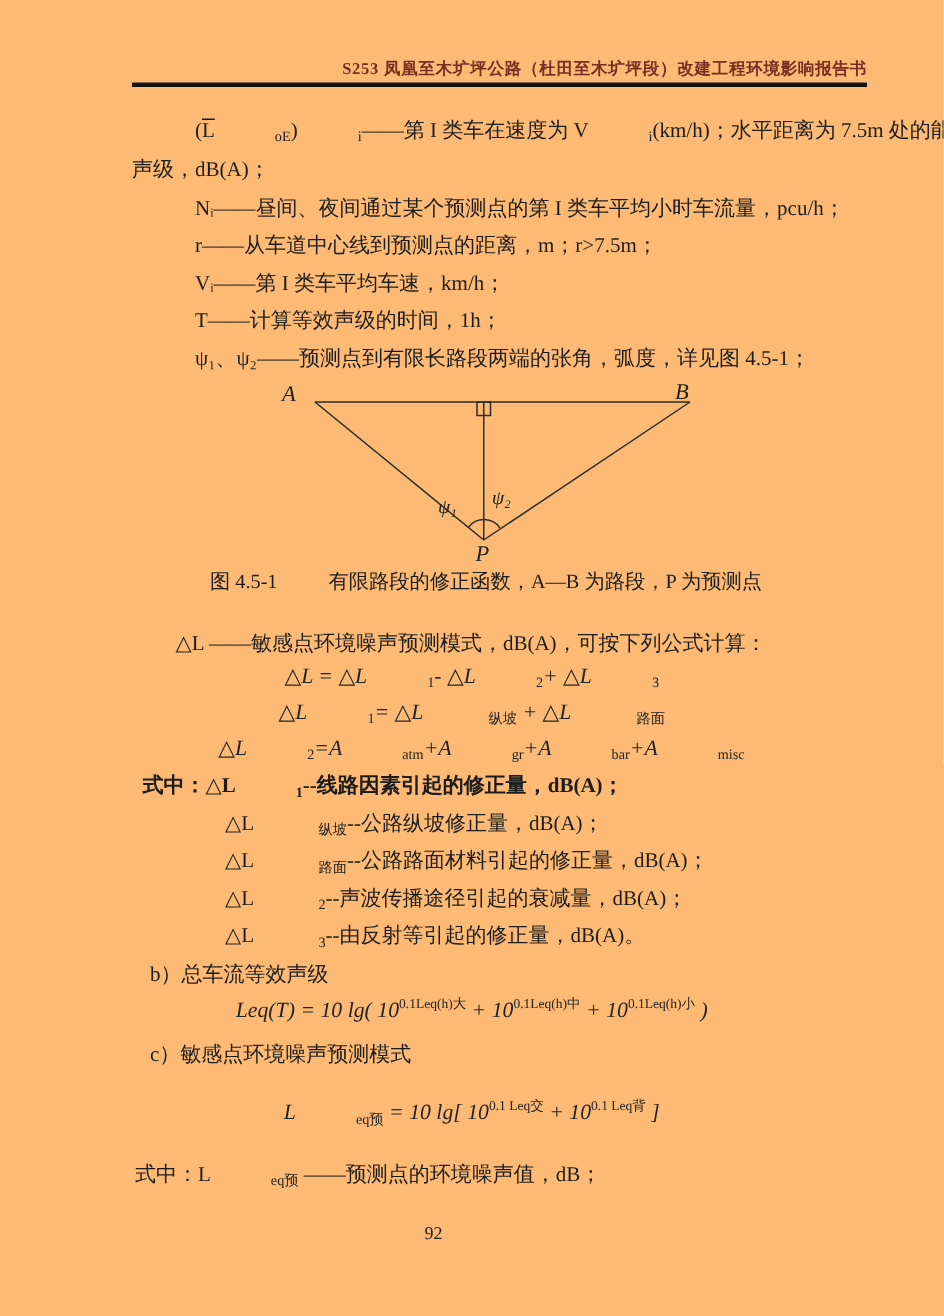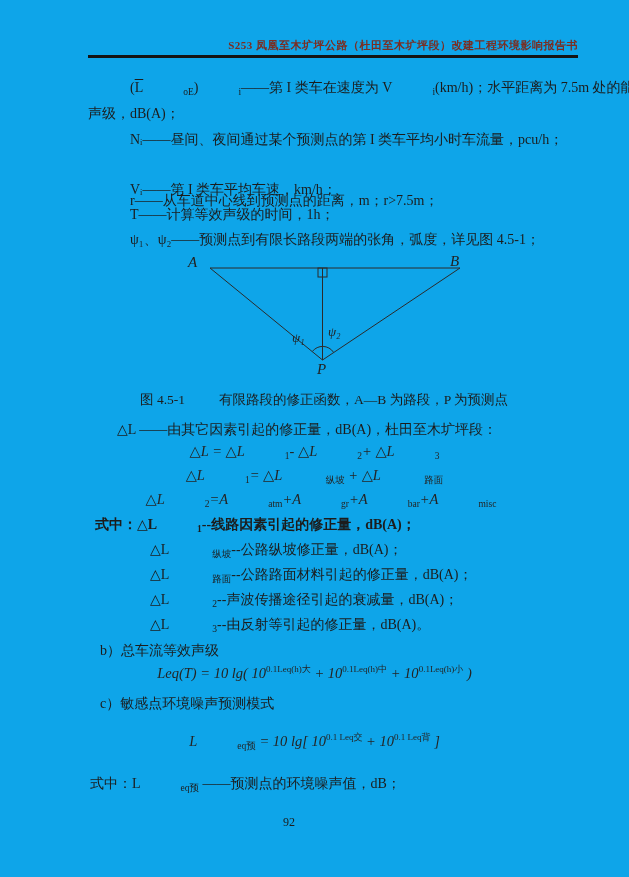--- a/index.html
+++ b/index.html
@@ -4,21 +4,21 @@
 <style>
   * { margin:0; padding:0; box-sizing:border-box; }
   html,body { width:629px; height:877px; }
   body {
     background:#ffffff;
     font-family:"Liberation Serif","DejaVu Serif",serif;
     color:#1c1c1c;
     position:relative;
     overflow:hidden;
   }
-  .page { position:absolute; inset:0; background:#0ea5e9; }
+  .page { position:absolute; inset:0; background:#fdba74; }
   .abs { position:absolute; white-space:nowrap; }
   .header-title {
     top:38px; left:88px; width:490px;
     text-align:right;
     font-size:11px; font-weight:bold;
     color:#7a2e22;
     letter-spacing:.5px;
   }
   .header-rule {
     top:55px; left:88px; width:490px; height:3px;
@@ -46,44 +46,44 @@
 <body>
 
 <div class="page">
 
   <div class="abs header-title">S253 凤凰至木圹坪公路（杜田至木圹坪段）改建工程环境影响报告书</div>
   <div class="abs header-rule"></div>
 
   <div class="abs bodyline" style="left:130px; top:78px;">(<span class="ovl">L</span><sub>oE</sub>)<sub>i</sub>——第 I 类车在速度为 V<sub>i</sub>(km/h)；水平距离为 7.5m 处的能量平均 A</div>
   <div class="abs bodyline" style="left:88px; top:104px;">声级，dB(A)；</div>
   <div class="abs bodyline" style="left:130px; top:130px;">Nᵢ——昼间、夜间通过某个预测点的第 I 类车平均小时车流量，pcu/h；</div>
-  <div class="abs bodyline" style="left:130px; top:155px;margin-top:36px;">r——从车道中心线到预测点的距离，m；r&gt;7.5m；</div>
+  <div class="abs bodyline" style="left:130px; top:155px;">r——从车道中心线到预测点的距离，m；r&gt;7.5m；</div>
   <div class="abs bodyline" style="left:130px; top:180px;">Vᵢ——第 I 类车平均车速，km/h；</div>
   <div class="abs bodyline" style="left:130px; top:205px;">T——计算等效声级的时间，1h；</div>
   <div class="abs bodyline" style="left:130px; top:230px;">ψ₁、ψ₂——预测点到有限长路段两端的张角，弧度，详见图 4.5-1；</div>
 
   <svg class="abs fig-svg" style="left:180px; top:252px;" width="290" height="124" viewBox="0 0 290 124">
     <line x1="30" y1="16" x2="280" y2="16"></line>
     <rect x="138" y="16" width="9" height="9"></rect>
     <line x1="142.5" y1="16" x2="142.5" y2="108"></line>
     <line x1="30" y1="16" x2="142.5" y2="108"></line>
     <line x1="280" y1="16" x2="142.5" y2="108"></line>
     <path d="M 132.4 99.4 A 13 13 0 0 1 153.4 100.1"></path>
     <text x="8" y="15">A</text>
     <text x="270" y="14">B</text>
     <text x="137" y="122">P</text>
     <text class="small" x="112" y="90">ψ₁</text>
     <text class="small" x="148" y="84">ψ₂</text>
   </svg>
 
-  <div class="abs bodyline caption" style="left:140px; top:390px;text-align:right;">
+  <div class="abs bodyline caption" style="left:140px; top:378px;text-align:right;">
     <span class="cap-label">图 4.5-1</span><span>有限路段的修正函数，A—B 为路段，P 为预测点</span>
   </div>
 
-  <div class="abs bodyline" style="left:117px; top:420px;">△L ——由其它因素引起的修正量，dB(A)，杜田至木圹坪段：</div>
+  <div class="abs bodyline" style="left:117px; top:420px;">△L ——敏感点环境噪声预测模式，dB(A)，可按下列公式计算：</div>
 
   <div class="abs formula" style="left:0; top:443px;">△L = △L<sub>1</sub>- △L<sub>2</sub>+ △L<sub>3</sub></div>
   <div class="abs formula" style="left:0; top:467px;">△L<sub>1</sub>= △L <sub>纵坡</sub> + △L <sub>路面</sub></div>
   <div class="abs formula" style="left:0; top:491px;padding-left:13px;">△L<sub>2</sub>=A<sub>atm</sub>+A<sub>gr</sub>+A<sub>bar</sub>+A<sub>misc</sub></div>
 
   <div class="abs bodyline" style="left:95px; top:515px;font-weight:bold;">式中：△L<sub>1</sub>--线路因素引起的修正量，dB(A)；</div>
   <div class="abs bodyline" style="left:150px; top:565px;">△L <sub>路面</sub>--公路路面材料引起的修正量，dB(A)；</div>
   <div class="abs bodyline" style="left:150px; top:540px;">△L <sub>纵坡</sub>--公路纵坡修正量，dB(A)；</div>
   <div class="abs bodyline" style="left:150px; top:590px;">△L <sub>2</sub>--声波传播途径引起的衰减量，dB(A)；</div>
   <div class="abs bodyline" style="left:150px; top:615px;">△L <sub>3</sub>--由反射等引起的修正量，dB(A)。</div>

